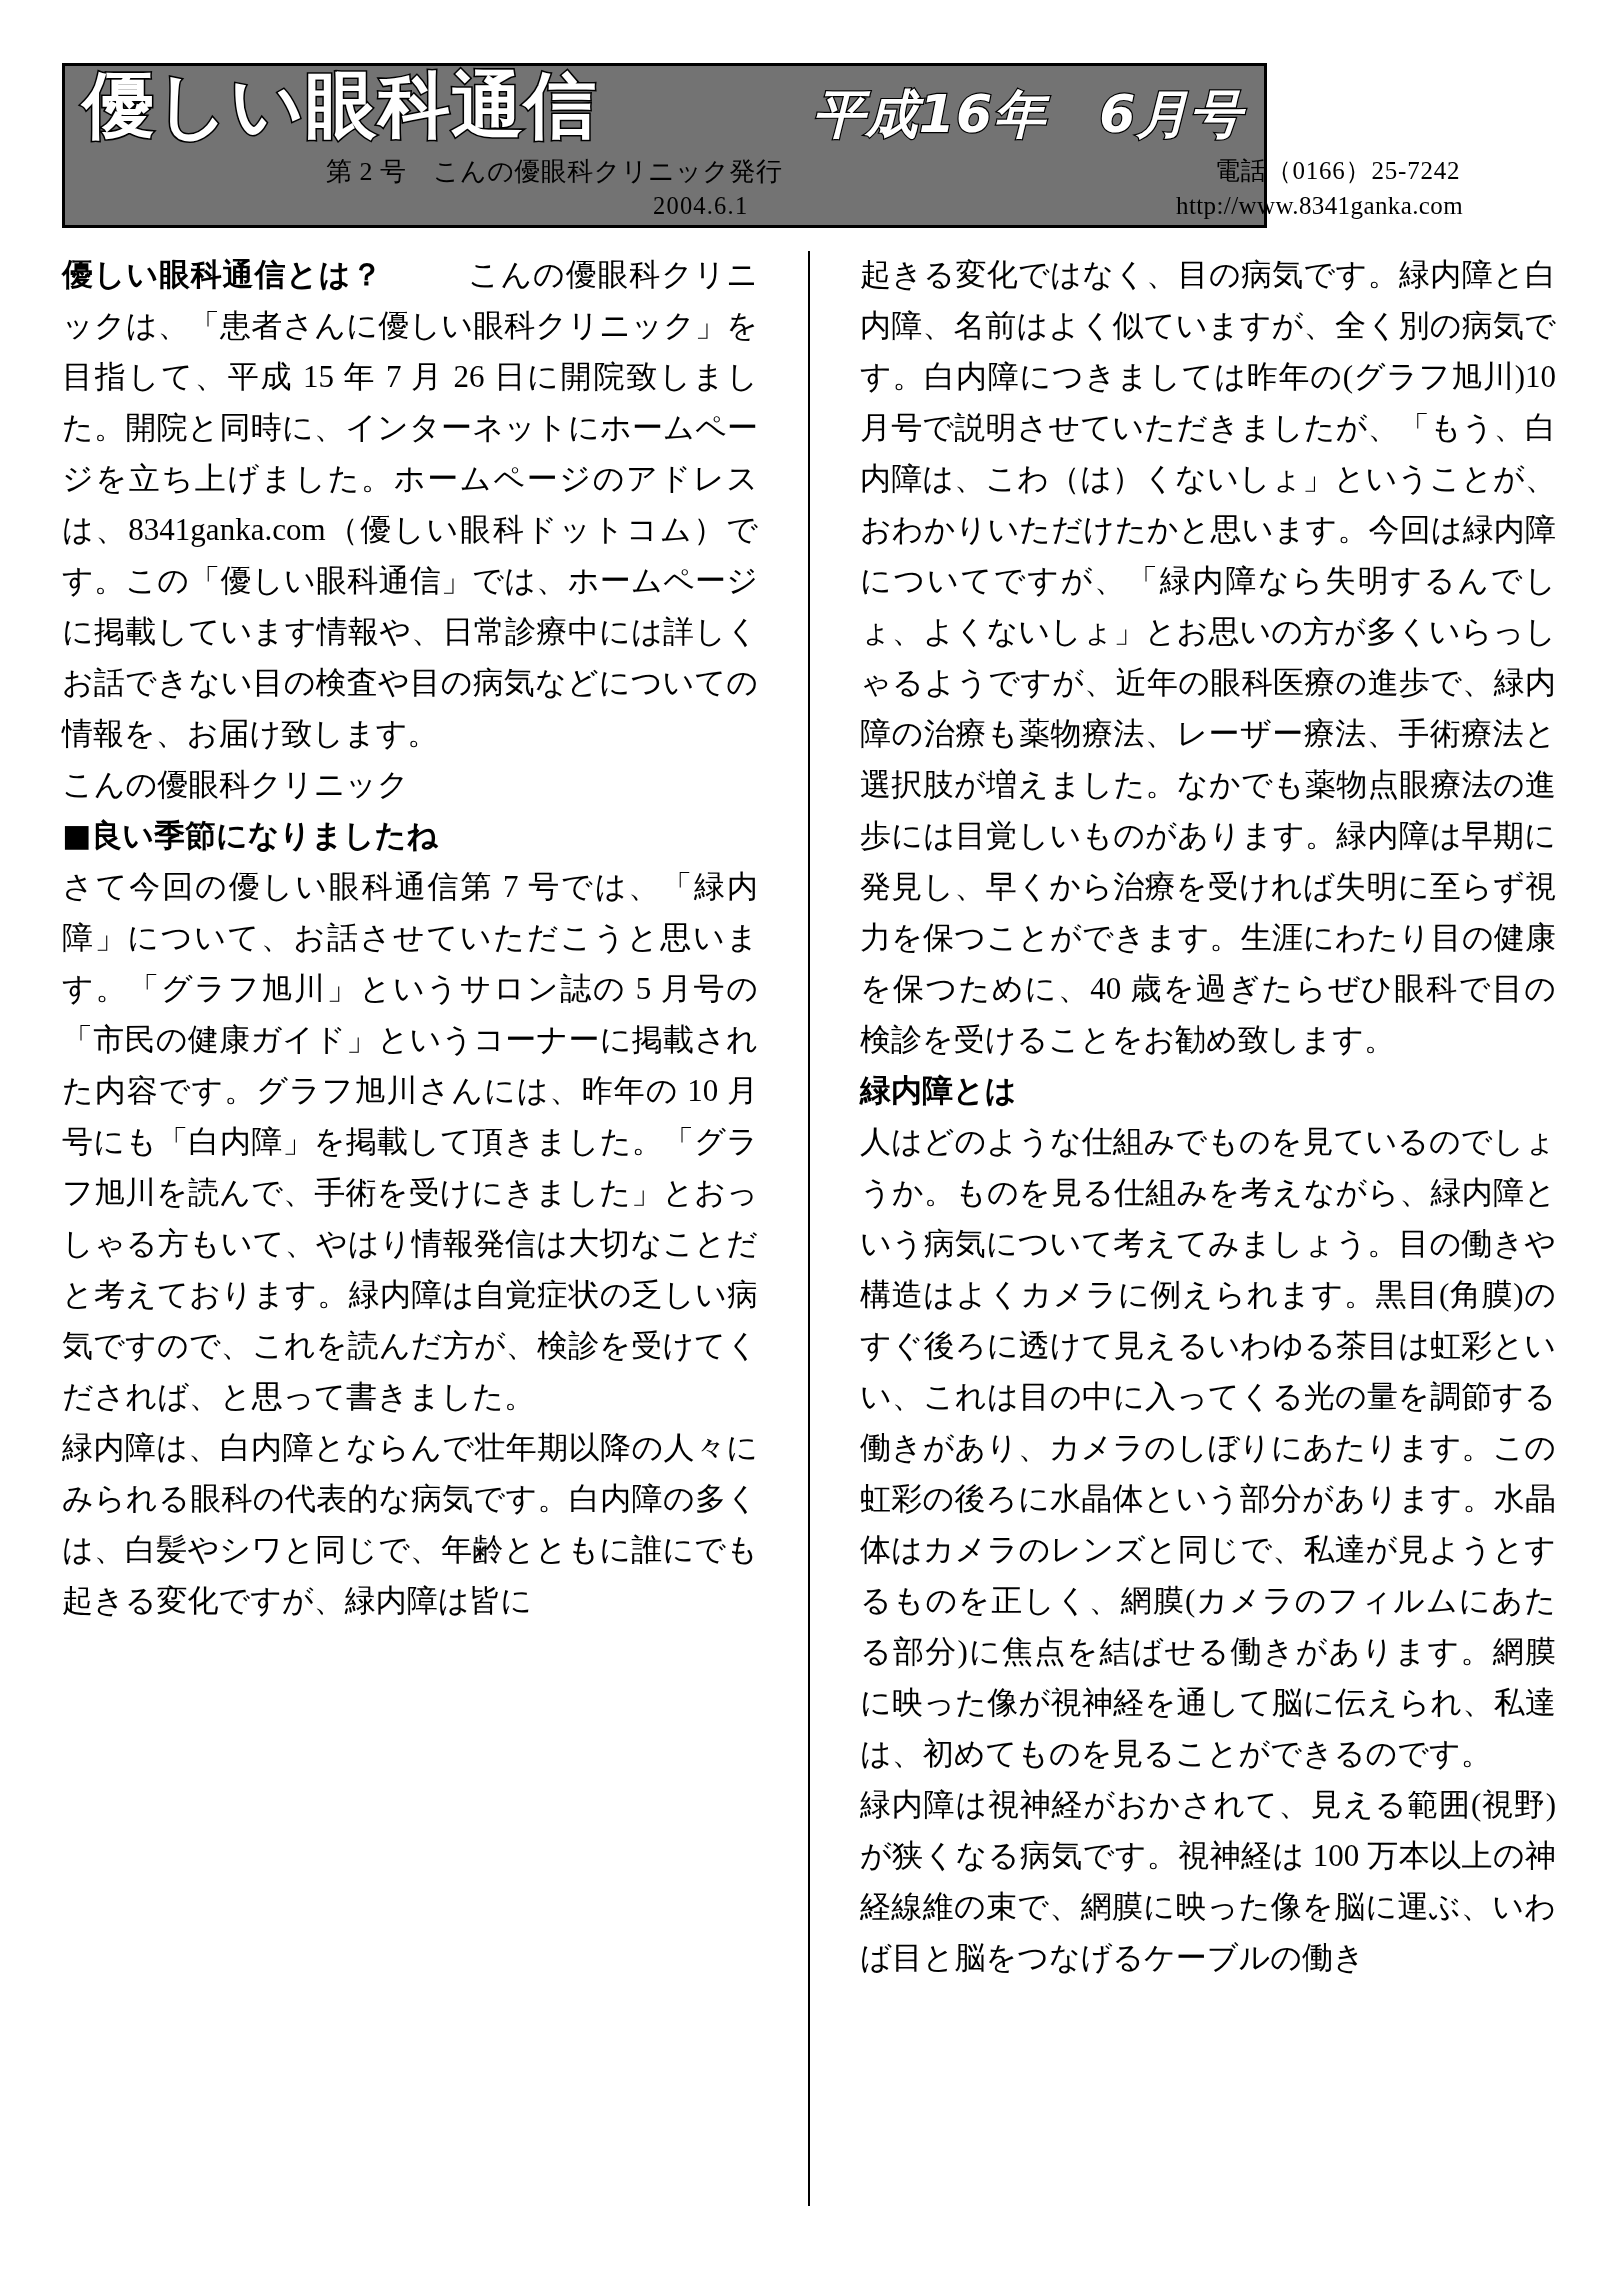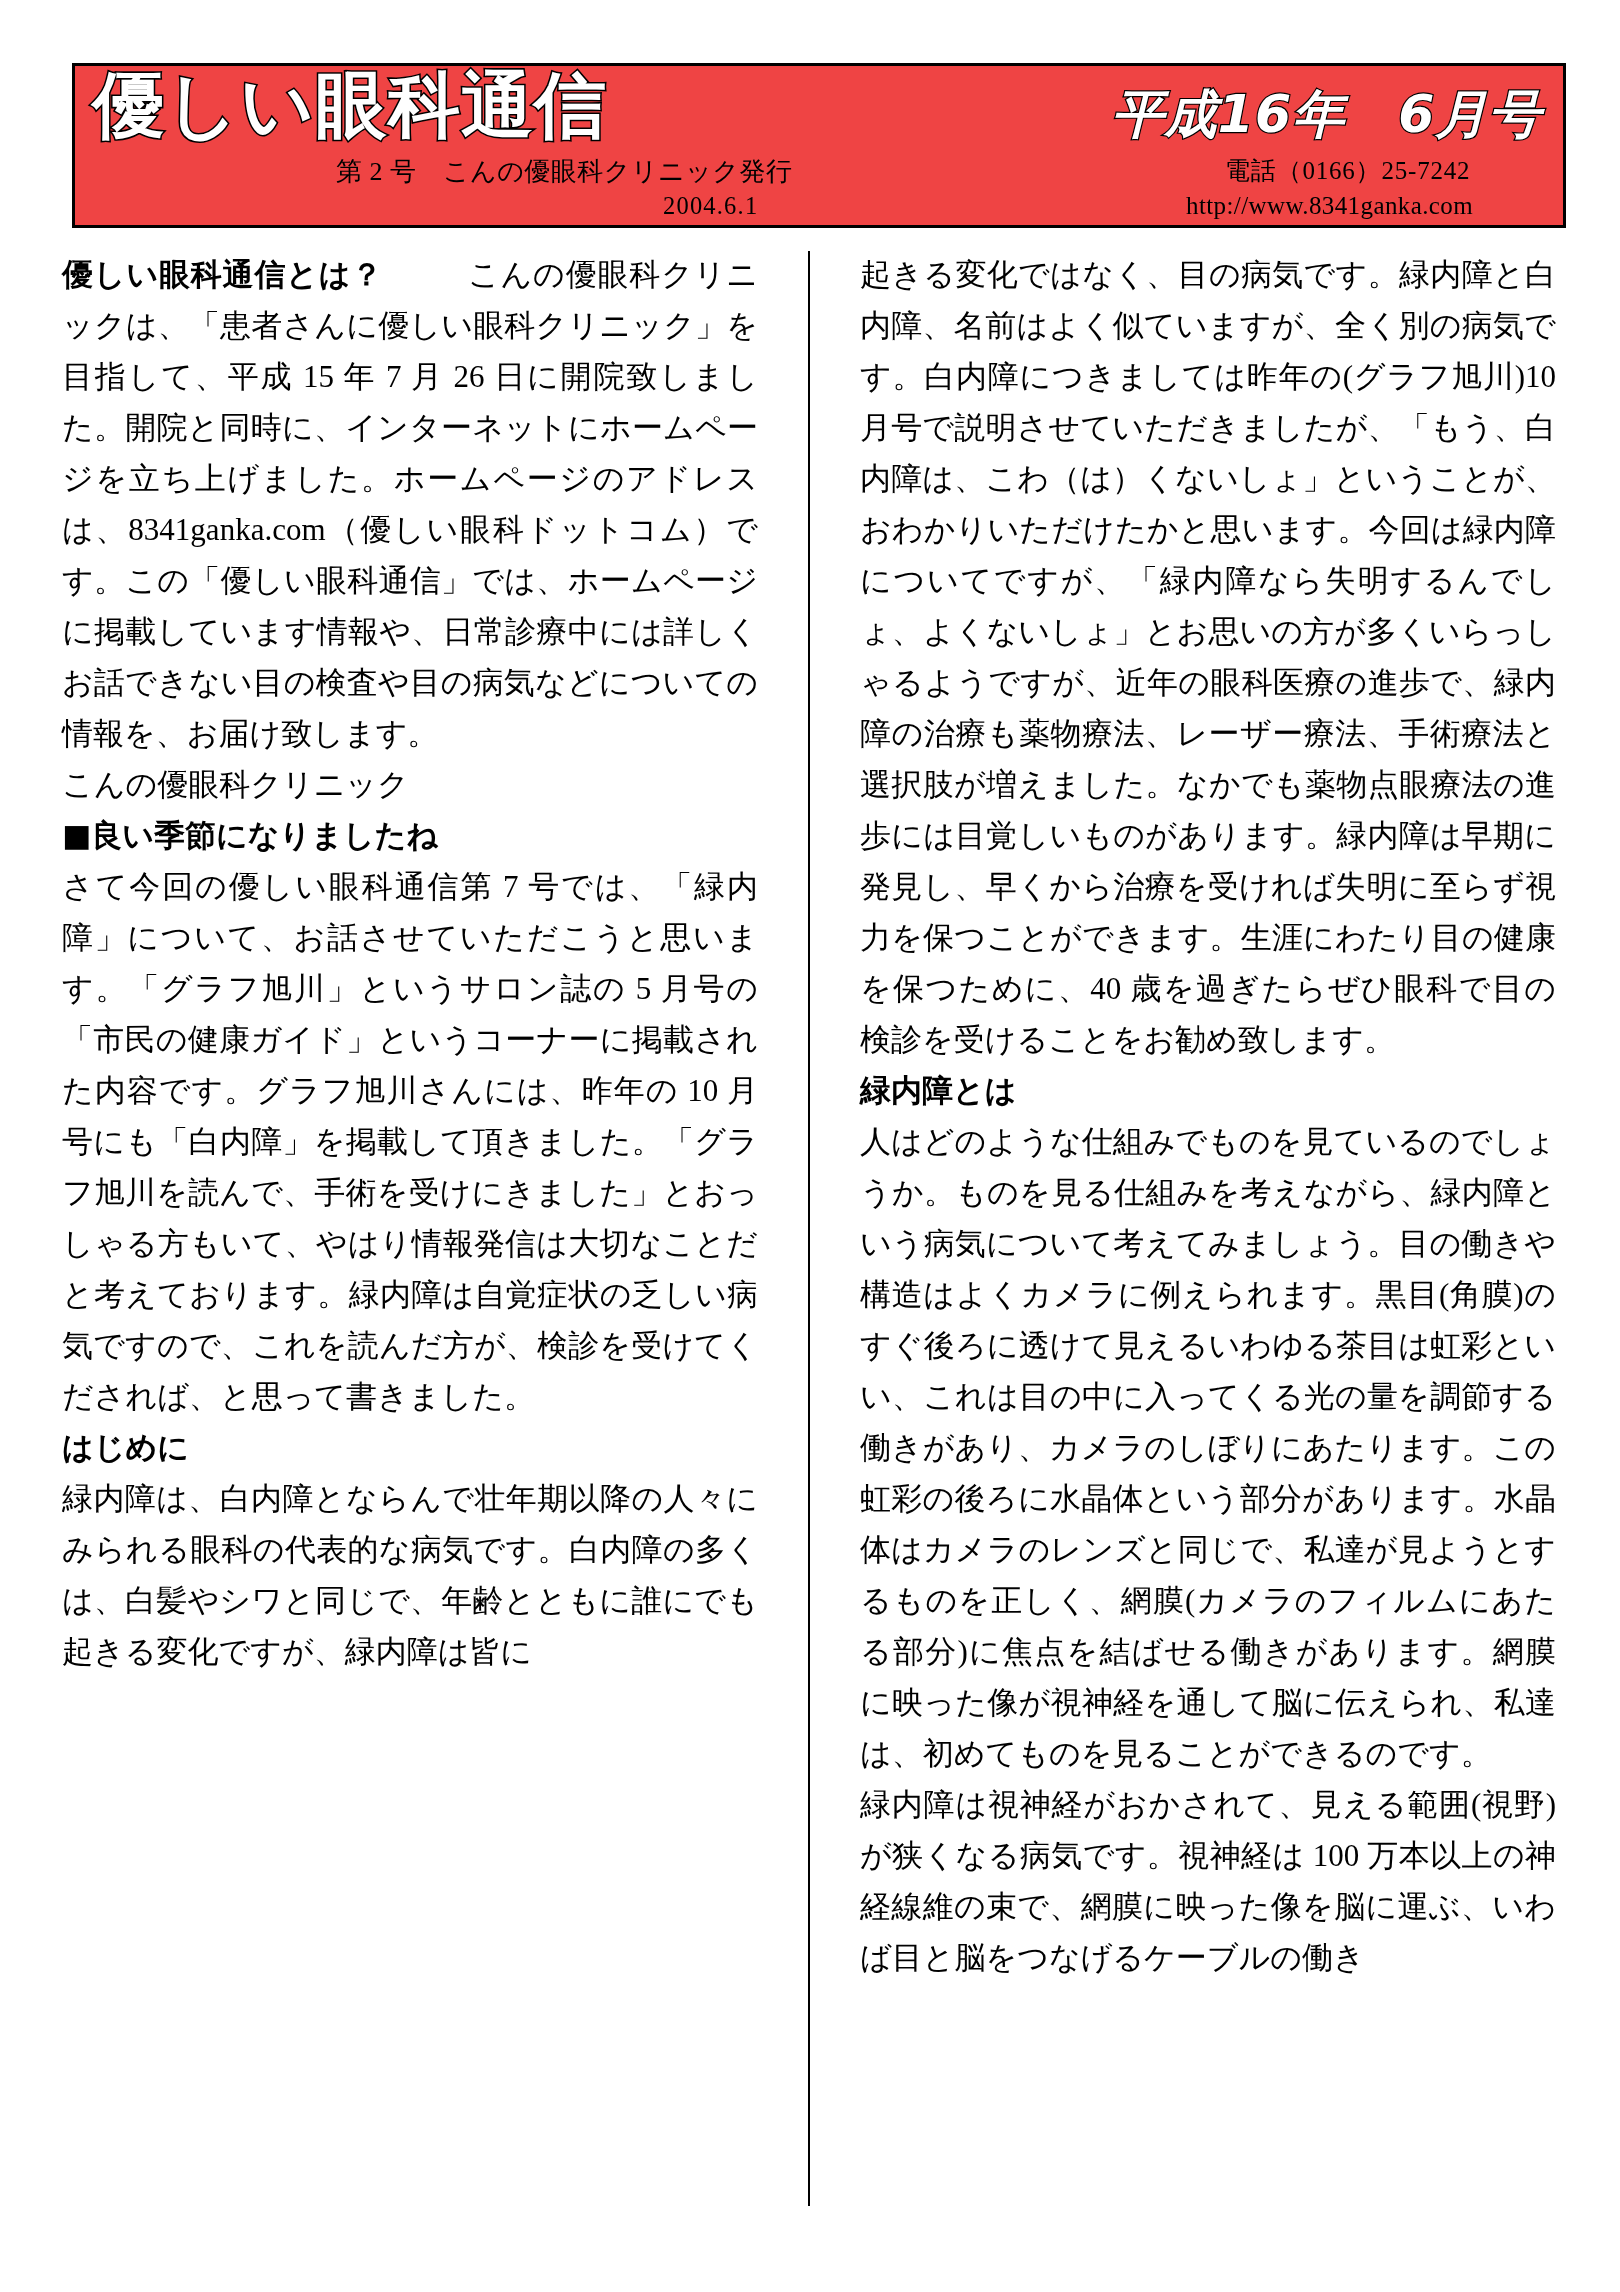--- a/index.html
+++ b/index.html
@@ -20,27 +20,27 @@
     position: absolute;
     left: 0; top: 0;
     width: 1620px;
     height: 2293px;
     background: #fff;
   }
 
   
   .masthead {
     position: absolute;
-    left: 72px;
+    left: 62px;
     top: 63px;
-    width: 1494px;
+    width: 1205px;
     height: 165px;
     border: 3.9px solid #000;
     box-sizing: border-box;
-    background: #ef4444;
+    background: #737373;
   }
   .masthead-inner {
     position: relative;
     width: 100%;
     height: 100%;
   }
 
   
   .outline-title {
     position: absolute;
@@ -190,21 +190,20 @@
     <div class="col col-left">
 
       <p class="body"><span class="lead-inline">優しい眼科通信とは？</span><span class="lead-gap"></span><span>こんの優眼科クリ</span><span>ニックは、「患者さんに優しい眼科クリニック」を目指して、平成 15 年 7 月 26 日に開院致しました。開院と同時に、インターネットにホームページを立ち上げました。ホームページのアドレスは、8341ganka.com（優しい眼科ドットコム）です。この「優しい眼科通信」では、ホームページに掲載しています情報や、日常診療中には詳しくお話できない目の検査や目の病気などについての情報を、お届け致します。</span></p>
 
       <p class="sig">こんの優眼科クリニック</p>
 
       <h2 class="head"><span class="sq">■</span><span>良い季節になりましたね</span></h2>
 
       <p class="body">さて今回の優しい眼科通信第 7 号では、「緑内障」について、お話させていただこうと思います。「グラフ旭川」というサロン誌の 5 月号の「市民の健康ガイド」というコーナーに掲載された内容です。グラフ旭川さんには、昨年の 10 月号にも「白内障」を掲載して頂きました。「グラフ旭川を読んで、手術を受けにきました」とおっしゃる方もいて、やはり情報発信は大切なことだと考えております。緑内障は自覚症状の乏しい病気ですので、これを読んだ方が、検診を受けてくだされば、と思って書きました。</p>
 
-      <h2 class="head">はじめに</h2>
       <p class="body">緑内障は、白内障とならんで壮年期以降の人々にみられる眼科の代表的な病気です。白内障の多くは、白髪やシワと同じで、年齢とともに誰にでも起きる変化ですが、緑内障は皆に</p>
 
     </div>
 
     <div class="col col-right">
 
       <p class="body">起きる変化ではなく、目の病気です。緑内障と白内障、名前はよく似ていますが、全く別の病気です。白内障につきましては昨年の(グラフ旭川)10 月号で説明させていただきましたが、「もう、白内障は、こわ（は）くないしょ」ということが、おわかりいただけたかと思います。今回は緑内障についてですが、「緑内障なら失明するんでしょ、よくないしょ」とお思いの方が多くいらっしゃるようですが、近年の眼科医療の進歩で、緑内障の治療も薬物療法、レーザー療法、手術療法と選択肢が増えました。なかでも薬物点眼療法の進歩には目覚しいものがあります。緑内障は早期に発見し、早くから治療を受ければ失明に至らず視力を保つことができます。生涯にわたり目の健康を保つために、40 歳を過ぎたらぜひ眼科で目の検診を受けることをお勧め致します。</p>
 
       <h2 class="head">緑内障とは</h2>
       <p class="body">人はどのような仕組みでものを見ているのでしょうか。ものを見る仕組みを考えながら、緑内障という病気について考えてみましょう。目の働きや構造はよくカメラに例えられます。黒目(角膜)のすぐ後ろに透けて見えるいわゆる茶目は虹彩といい、これは目の中に入ってくる光の量を調節する働きがあり、カメラのしぼりにあたります。この虹彩の後ろに水晶体という部分があります。水晶体はカメラのレンズと同じで、私達が見ようとするものを正しく、網膜(カメラのフィルムにあたる部分)に焦点を結ばせる働きがあります。網膜に映った像が視神経を通して脳に伝えられ、私達は、初めてものを見ることができるのです。</p>

